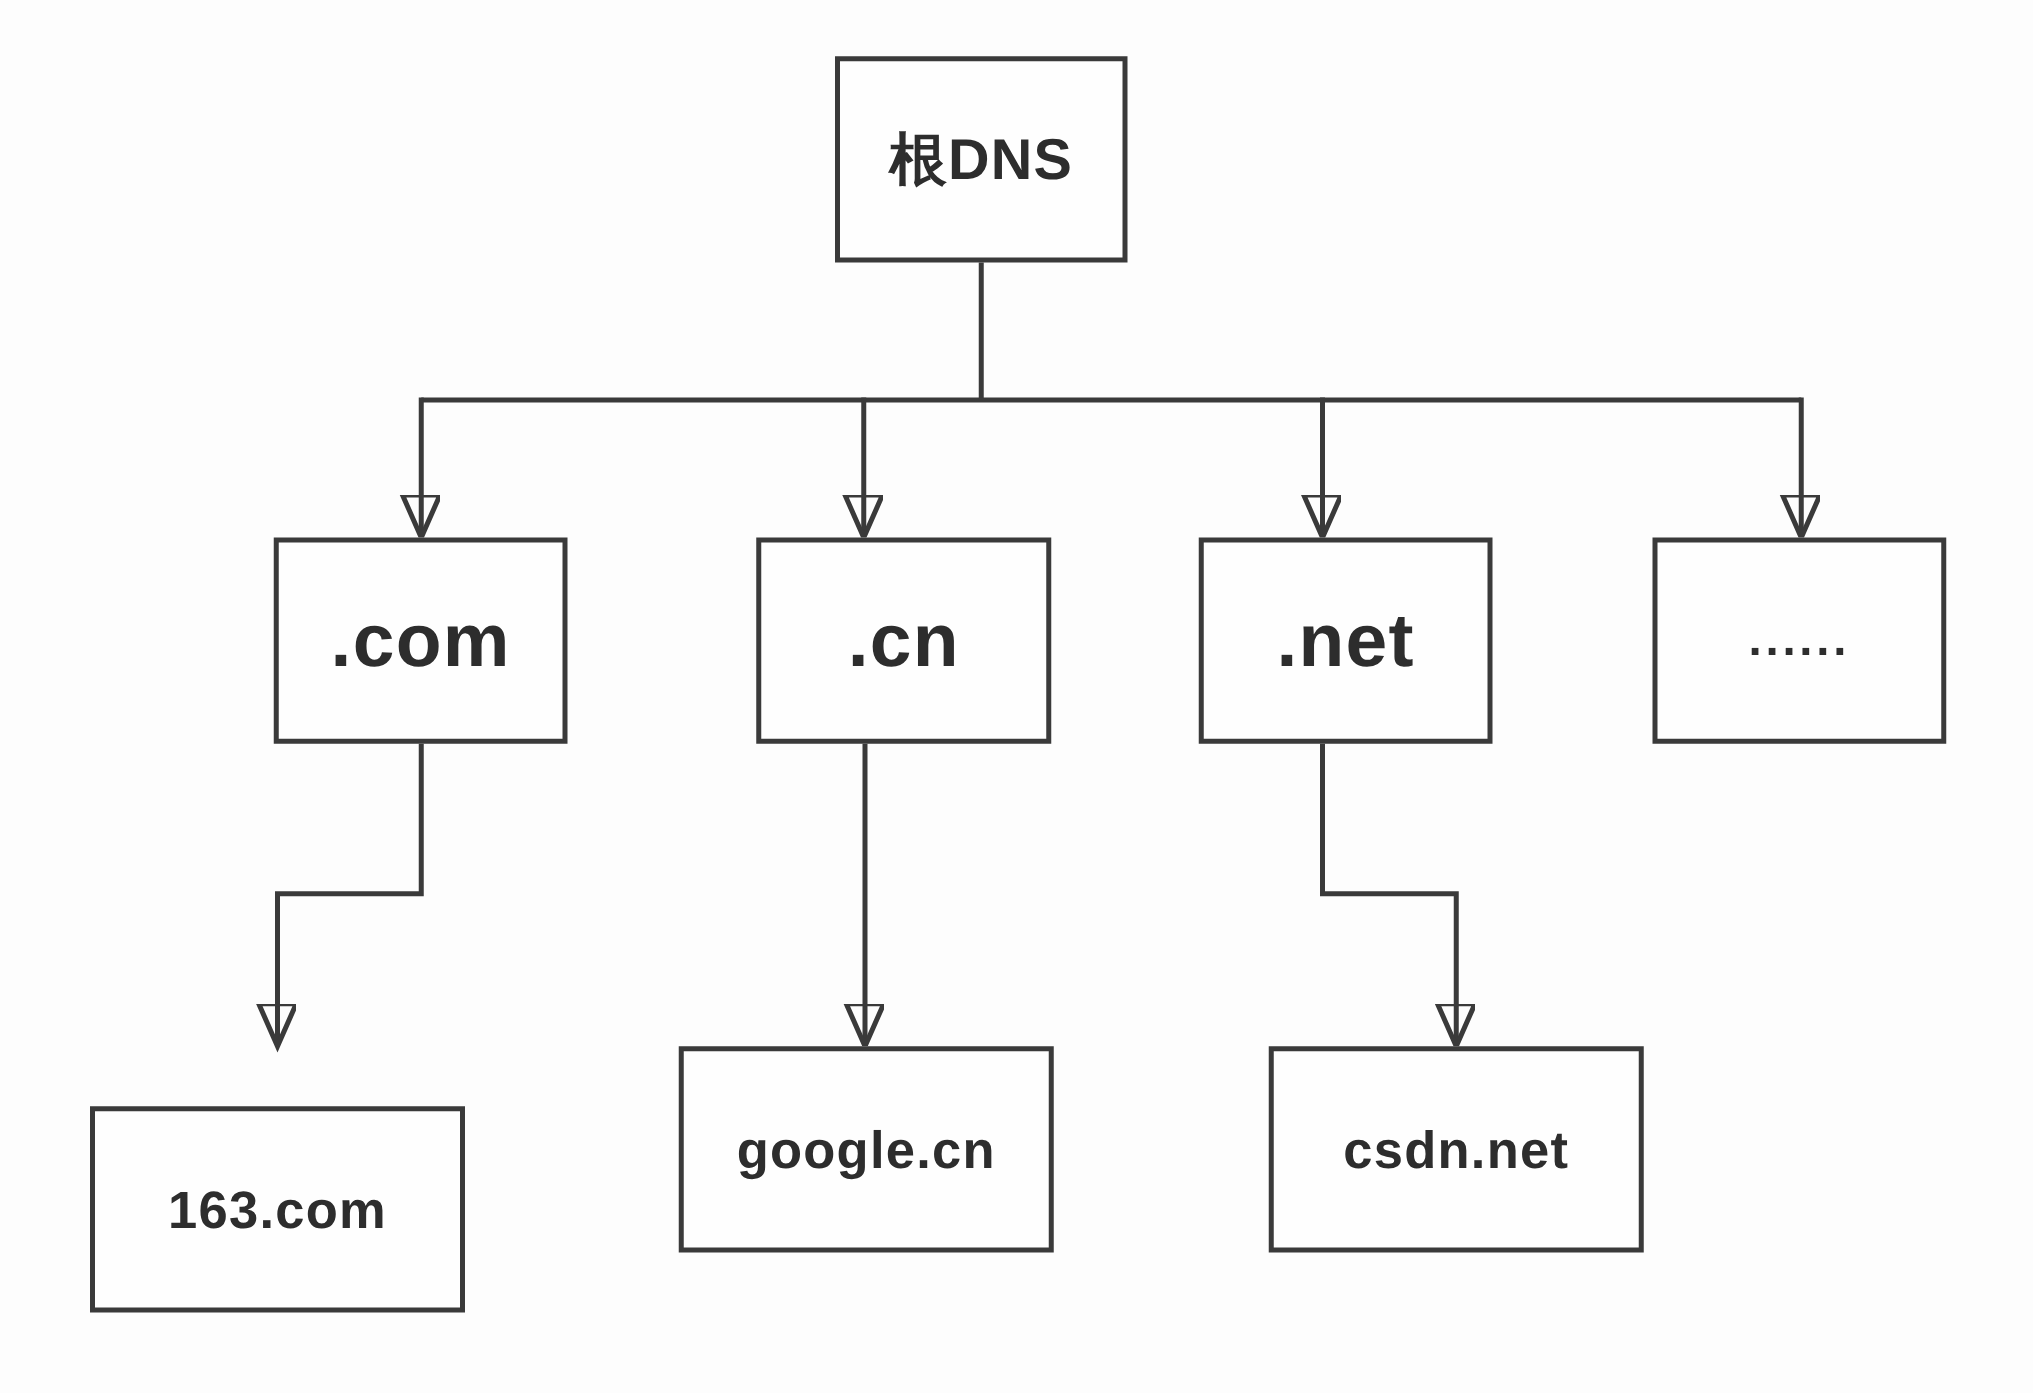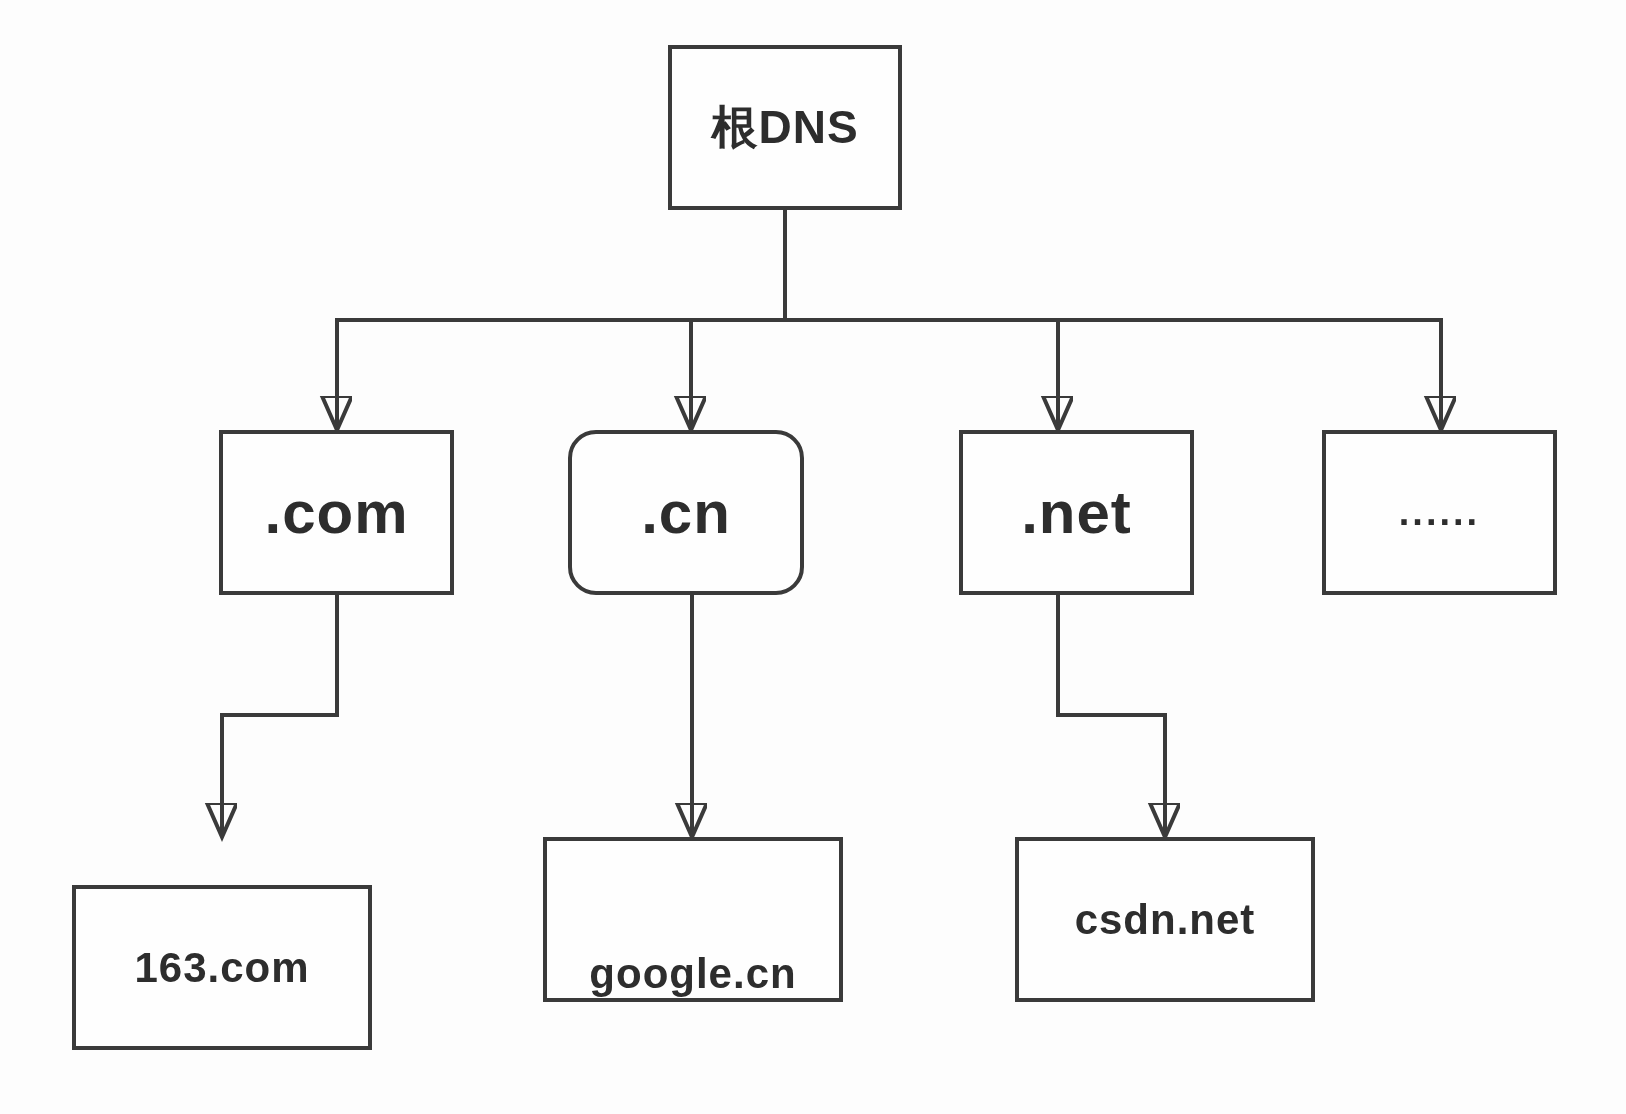--- a/index.html
+++ b/index.html
@@ -72,37 +72,37 @@
   </svg>
 
   <div class="node level-root" style="left:668px; top:45px; width:234px; height:165px;">
     <span>根DNS</span>
   </div>
 
   <div class="node level-tld" style="left:219px; top:430px; width:235px; height:165px;">
     <span>.com</span>
   </div>
 
-  <div class="node level-tld" style="left:568px; top:430px; width:236px; height:165px;border-radius:28px;">
+  <div class="node level-tld" style="left:605px; top:430px; width:236px; height:165px;">
     <span>.cn</span>
   </div>
 
   <div class="node level-tld" style="left:940px; top:430px; width:235px; height:165px;margin-left:19px;">
     <span>.net</span>
   </div>
 
   <div class="node level-tld dots" style="left:1322px; top:430px; width:235px; height:165px;">
     <span>......</span>
   </div>
 
   <div class="node level-site" style="left:72px; top:837px; width:300px; height:165px;margin-top:48px;">
     <span>163.com</span>
   </div>
 
-  <div class="node level-site" style="left:543px; top:837px; width:300px; height:165px;align-items:flex-end;">
+  <div class="node level-site" style="left:543px; top:837px; width:300px; height:165px;">
     <span>google.cn</span>
   </div>
 
   <div class="node level-site" style="left:1015px; top:837px; width:300px; height:165px;">
     <span>csdn.net</span>
   </div>
 
 </div>
 
 </body></html>

